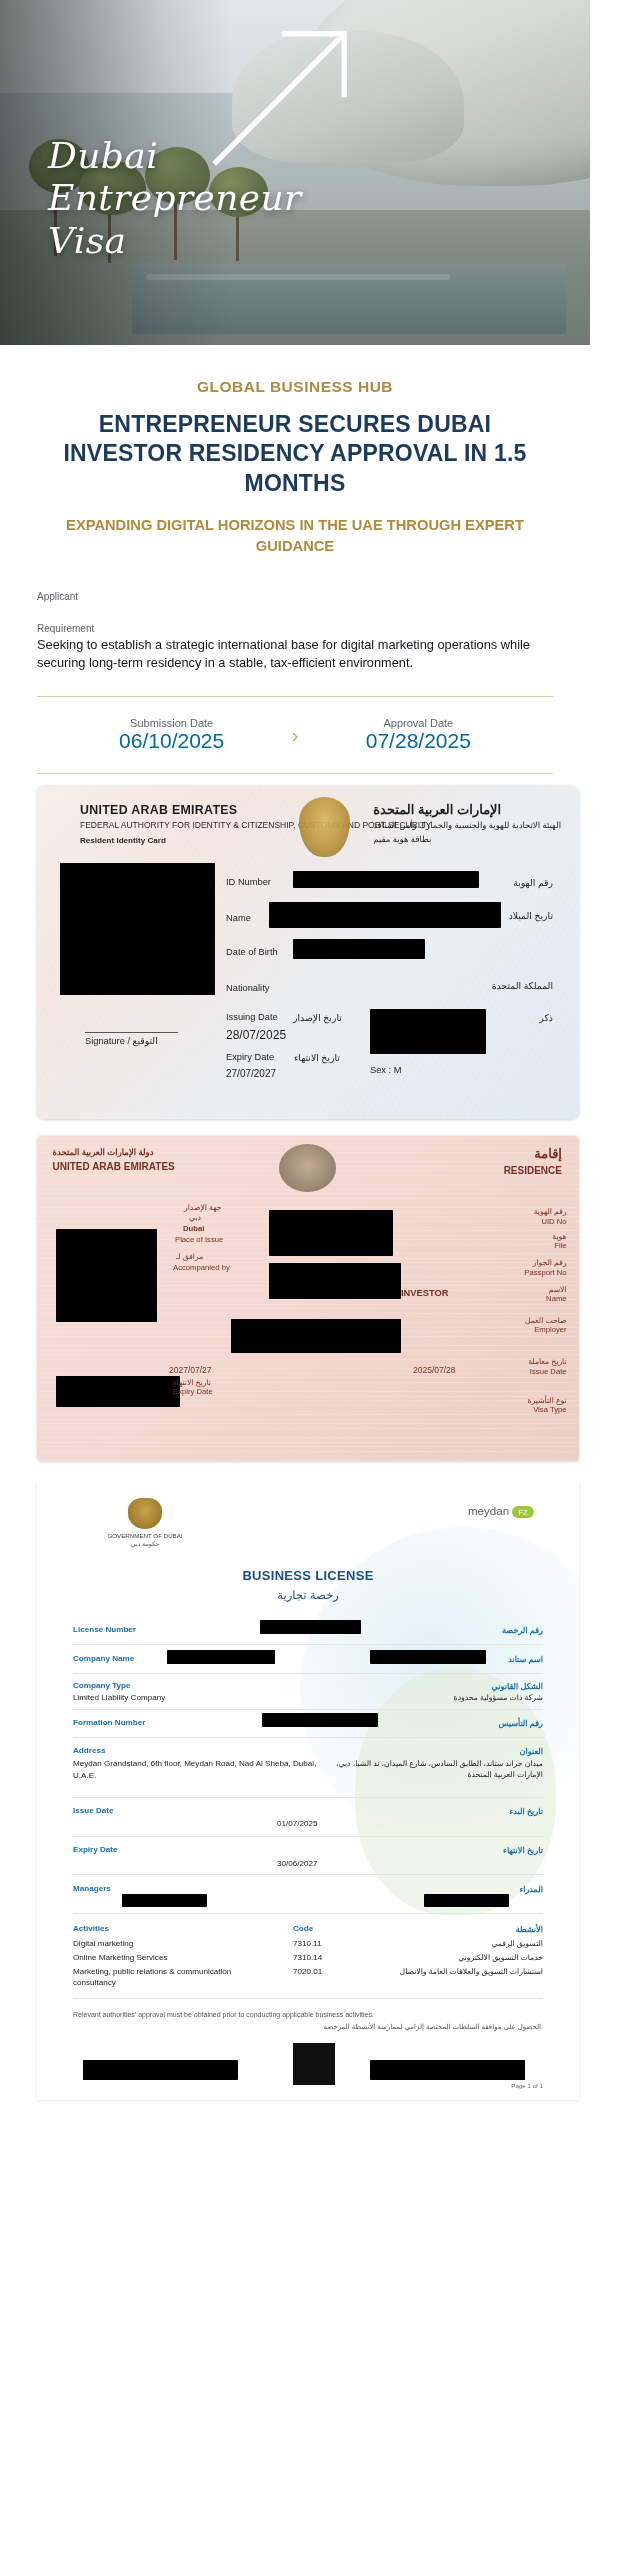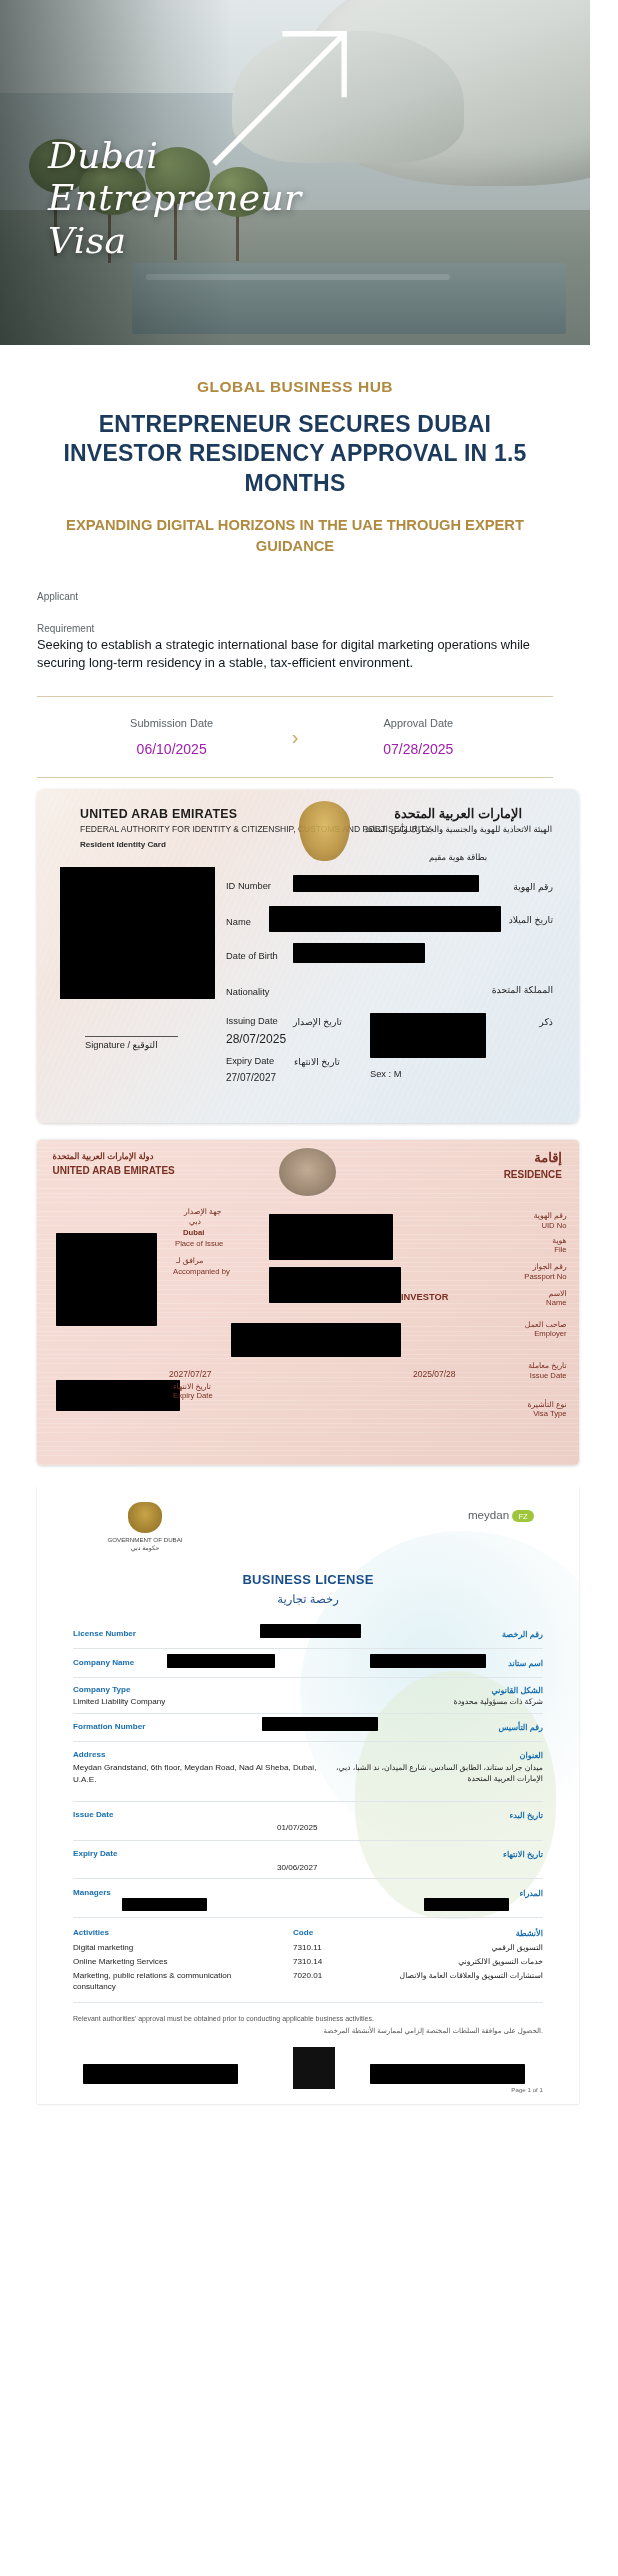--- a/index.html
+++ b/index.html
@@ -114,21 +114,21 @@
 
   .hr-gold { border: none; border-top: 0.8px solid #d9c9a6; margin: 23px 37px 0 37px; }
 
   
   .dates {
     display: flex; align-items: center; justify-content: center;
     gap: 54px; padding: 20px 37px 20px 37px;
   }
   .date-col { text-align: center; min-width: 132px; }
   .date-label { color: #5b6468; font-size: 11px; }
-  .date-value { color: #a21caf; font-size: 14px; margin-top: 12px; }
+  .date-value { color: #0369a1; font-size: 21px; margin-top: 0; }
   .date-arrow { color: #c9a85e; font-size: 20px; line-height: 1; }
 
   
   .card-zone { padding: 12.4px 37px 0 37px; }
   .id-card {
     position: relative;
     width: 542px; height: 333px;
     border-radius: 7.7px;
     background: linear-gradient(135deg,#f7efe9 0%, #f3e6e0 25%, #e9eef2 60%, #dfe9f0 100%);
     box-shadow: 0 0.8px 3.1px rgba(0,0,0,.18);
@@ -140,24 +140,24 @@
     content:"";
     position:absolute; left:0; top:0; right:0; bottom:0;
     background:
       repeating-linear-gradient(115deg, rgba(255,255,255,.25) 0 1.5px, rgba(0,0,0,0) 1.5px 5.4px);
     opacity:.45;
   }
   .idc-head { position:absolute; left: 43px; top: 17px; }
   .idc-uae { font-size: 12.4px; font-weight: bold; color:#1d1d1d; letter-spacing:0.3px;}
   .idc-sub { font-size: 8.5px; color:#2b2b2b; margin-top: 2.3px; }
   .idc-sub2 { font-size: 8.1px; color:#2b2b2b; margin-top: 6.2px; font-weight:bold;}
-  .idc-ar-head { position:absolute; right: 27px; top: 15.5px; text-align:center; color:#1d1d1d;}
+  .idc-ar-head { position:absolute; right: 18px; top: 15.5px; text-align:left; color:#1d1d1d;}
   .idc-ar1 { font-size: 13px; font-weight:bold; }
   .idc-ar2 { font-size: 8.5px; margin-top:3.1px; }
-  .idc-ar3 { font-size: 8.5px; margin-top:18px; }
+  .idc-ar3 { font-size: 8.5px; margin-top:4px; }
   .idc-emblem {
     position:absolute; left: 262px; top: 11px; width: 51px; height: 60px;
     background: radial-gradient(ellipse at 50% 40%, #d9b65c 0%, #b9913c 55%, #8d6c27 100%);
     border-radius: 50% 50% 45% 45% / 40% 40% 60% 60%;
     opacity:.9;
   }
   .idc-field { position:absolute; font-size: 9.3px; color:#1f1f1f; }
   .redact { position:absolute; background:#000; border-radius:0.8px; }
   .idc-photo {
     position:absolute; left: 23px; top: 77px; width: 155px; height: 132px;

